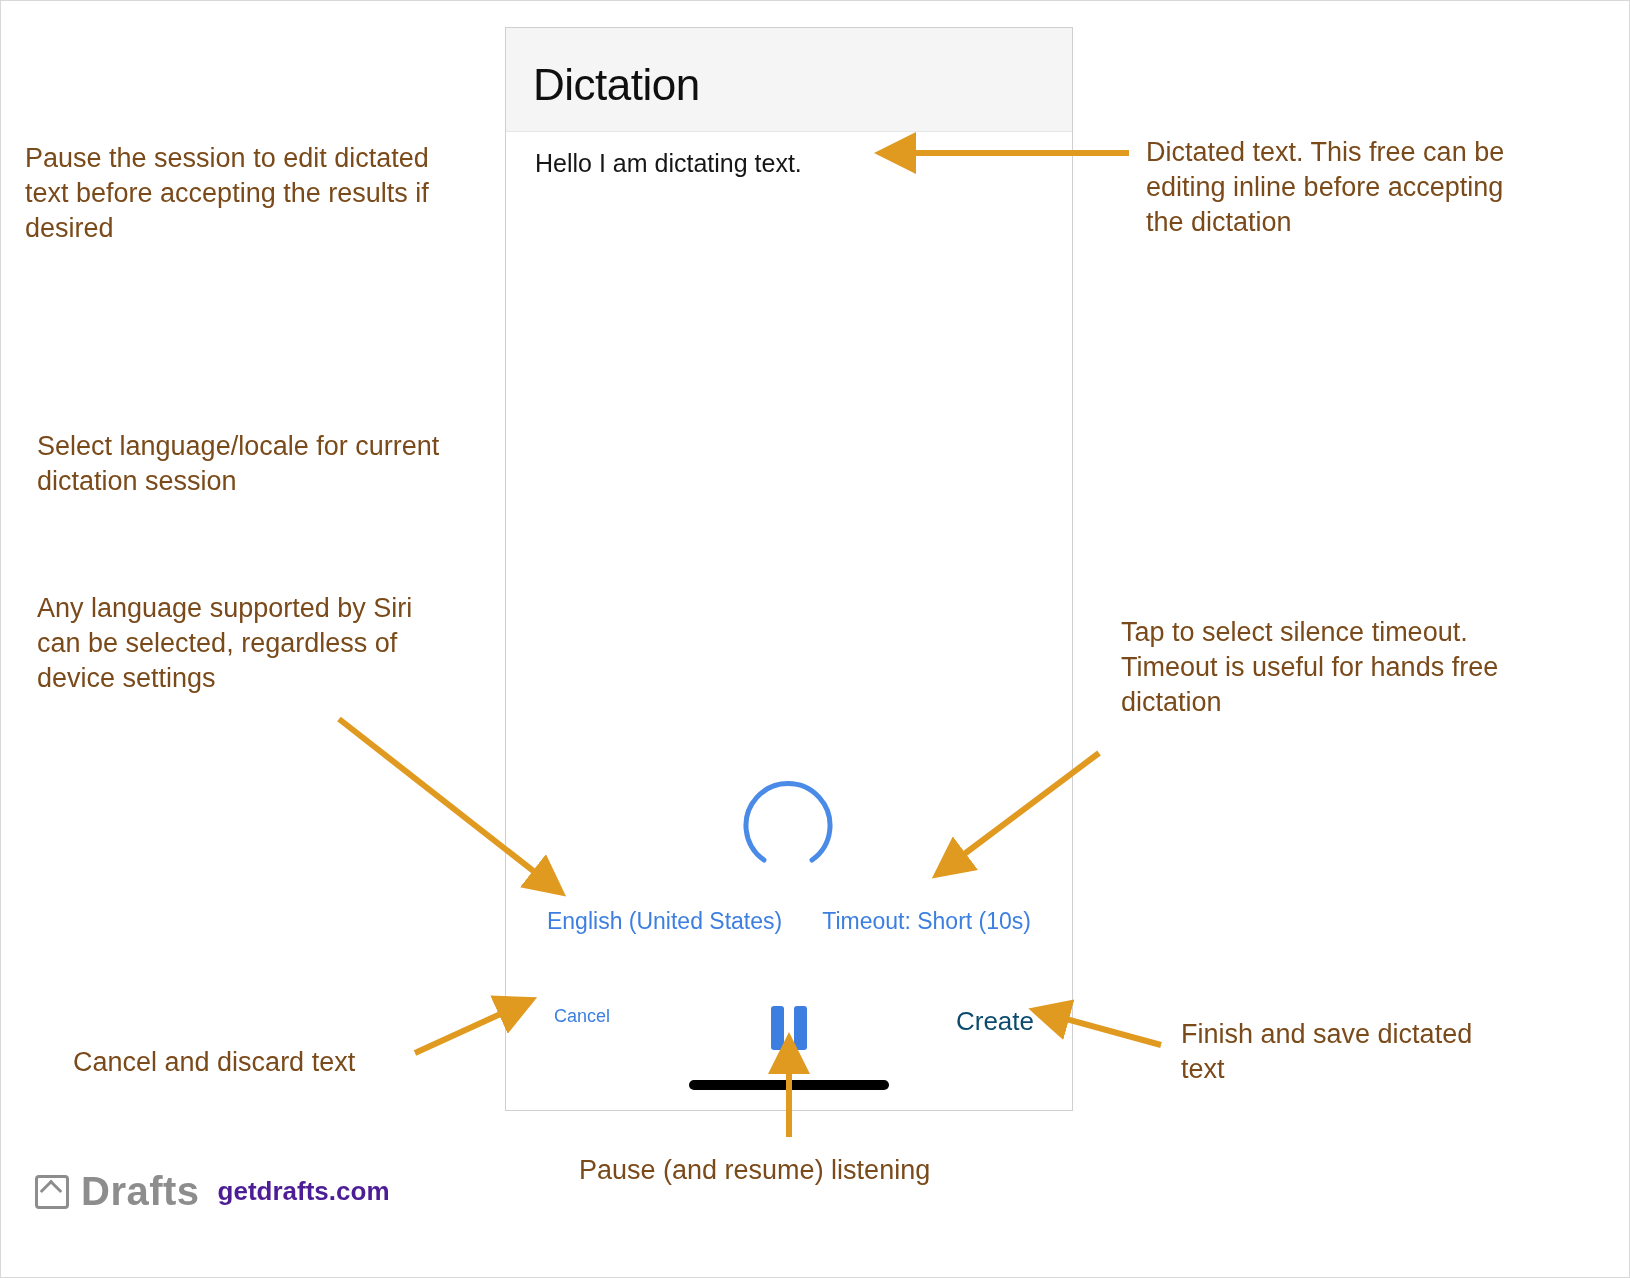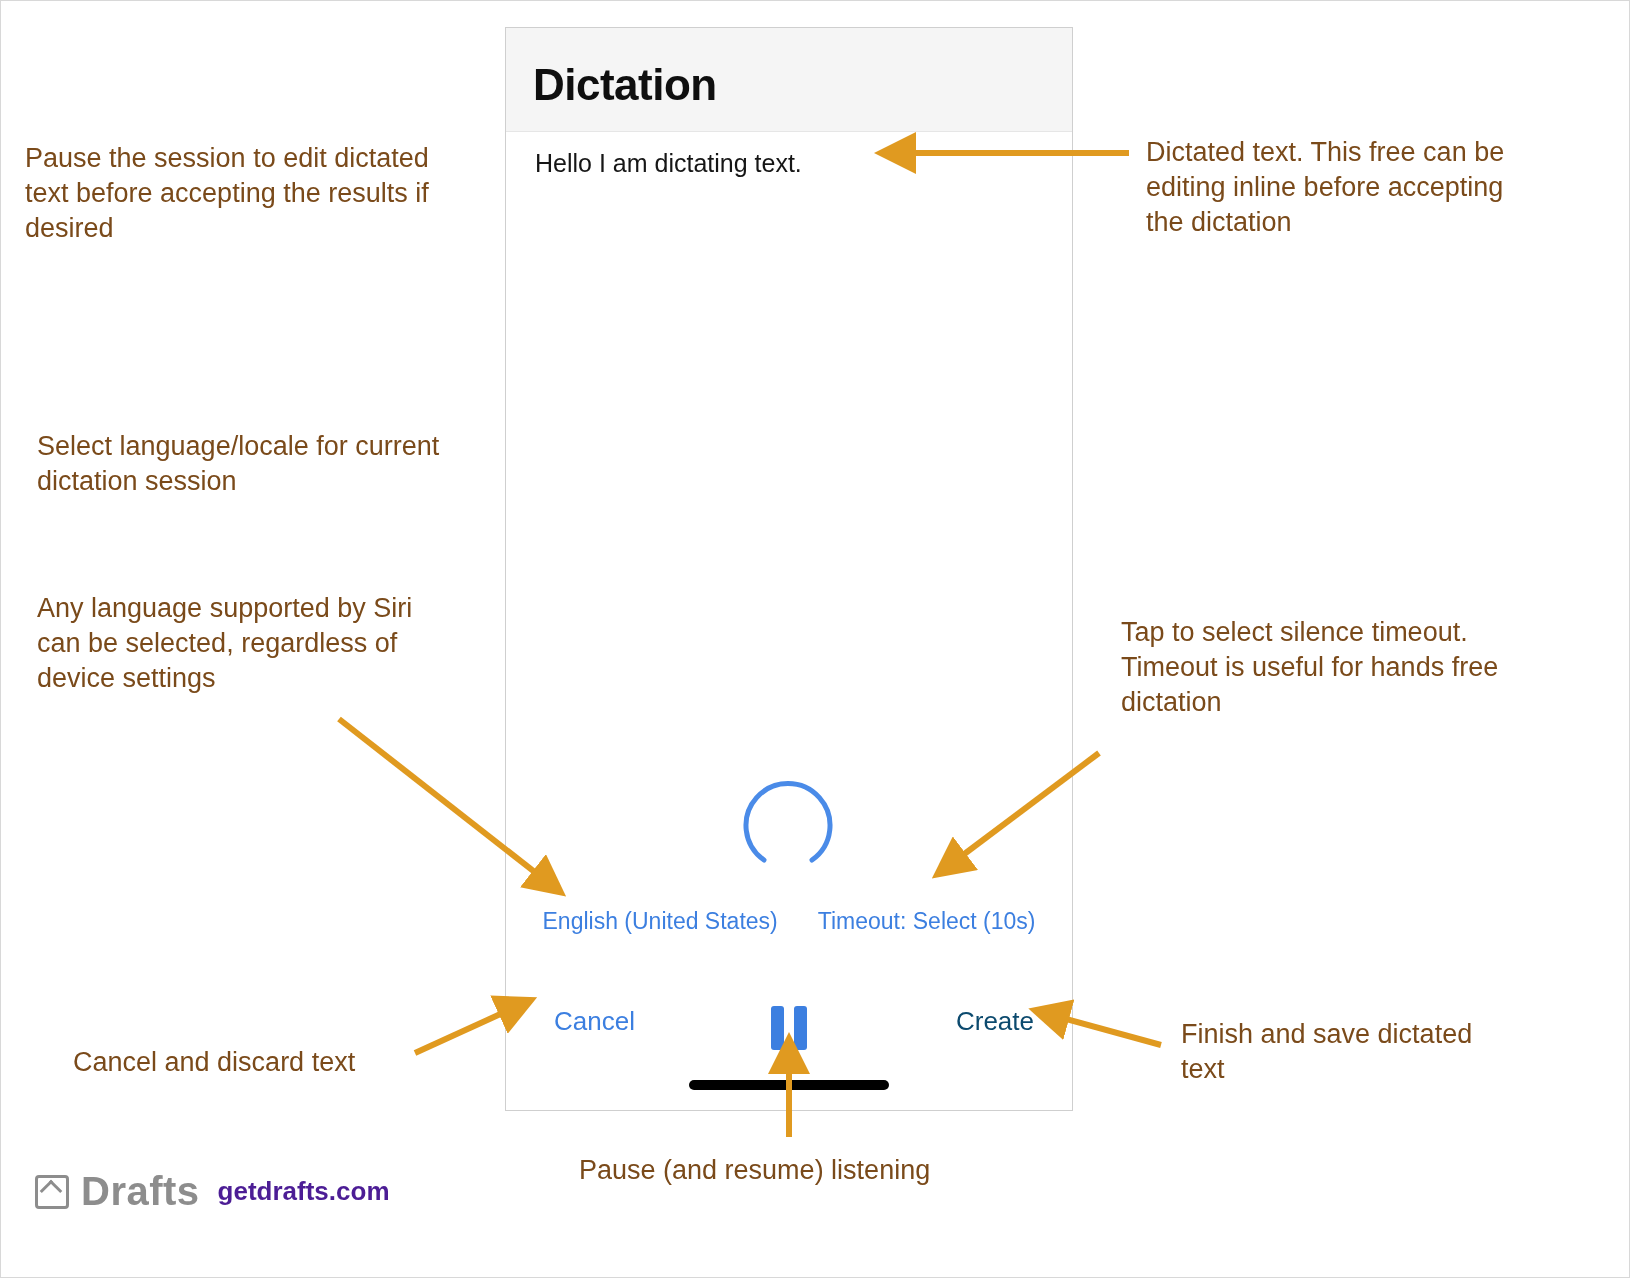--- a/index.html
+++ b/index.html
@@ -40,21 +40,21 @@
     background: #f5f5f5;
     border-bottom: 1px solid #e6e6e6;
     box-sizing: border-box;
     position: relative;
   }
   #phone-title {
     position: absolute;
     left: 27px;
     top: 32px;
     font-size: 44px;
-    font-weight: bold;
+    font-weight: normal;
     color: #0f0f0f;
     letter-spacing: -0.5px;
   }
   #dictated-text {
     position: absolute;
     left: 29px;
     top: 120px;
     width: 480px;
     font-size: 25px;
     color: #161616;
@@ -90,21 +90,21 @@
     position: absolute;
     left: 0;
     top: 978px;
     width: 100%;
     height: 60px;
   }
   #btn-cancel {
     position: absolute;
     left: 48px;
     top: 0;
-    font-size: 26px;
+    font-size: 18px;
     color: #3c7fe0;
     cursor: pointer;
   }
   #btn-create {
     position: absolute;
     right: 38px;
     top: 0;
     font-size: 26px;
     color: #0c4a6e;
     cursor: pointer;
@@ -219,21 +219,21 @@
     <div id="dictated-text">Hello I am dictating text.</div>
 
     <div id="listen-indicator">
       <svg width="120" height="120" viewBox="0 0 120 120">
         <path d="M 36 104 A 42 42 0 1 1 84 104" fill="none" stroke="#4a8be8" stroke-width="5" stroke-linecap="round"></path>
       </svg>
     </div>
 
     <div id="options-row">
       <span class="opt">English (United States)</span>
-      <span class="opt">Timeout: Select (10s)</span>
+      <span class="opt">Timeout: Short (10s)</span>
     </div>
 
     <div id="buttons-row">
       <span id="btn-cancel">Cancel</span>
       <span id="btn-pause">
         <span class="bar"></span>
         <span class="bar"></span>
       </span>
       <span id="btn-create">Create</span>
     </div>

